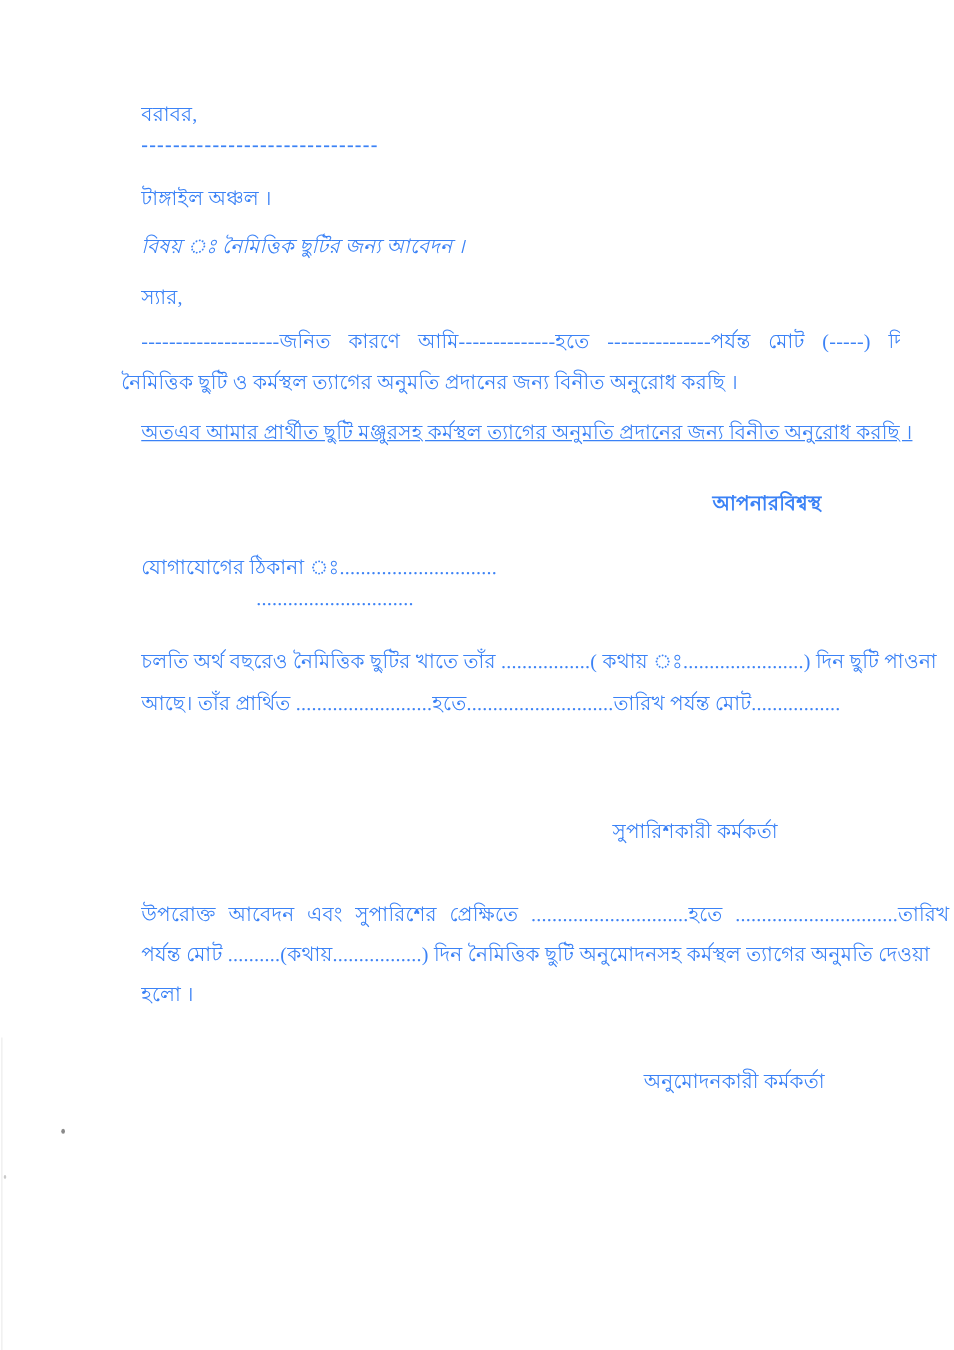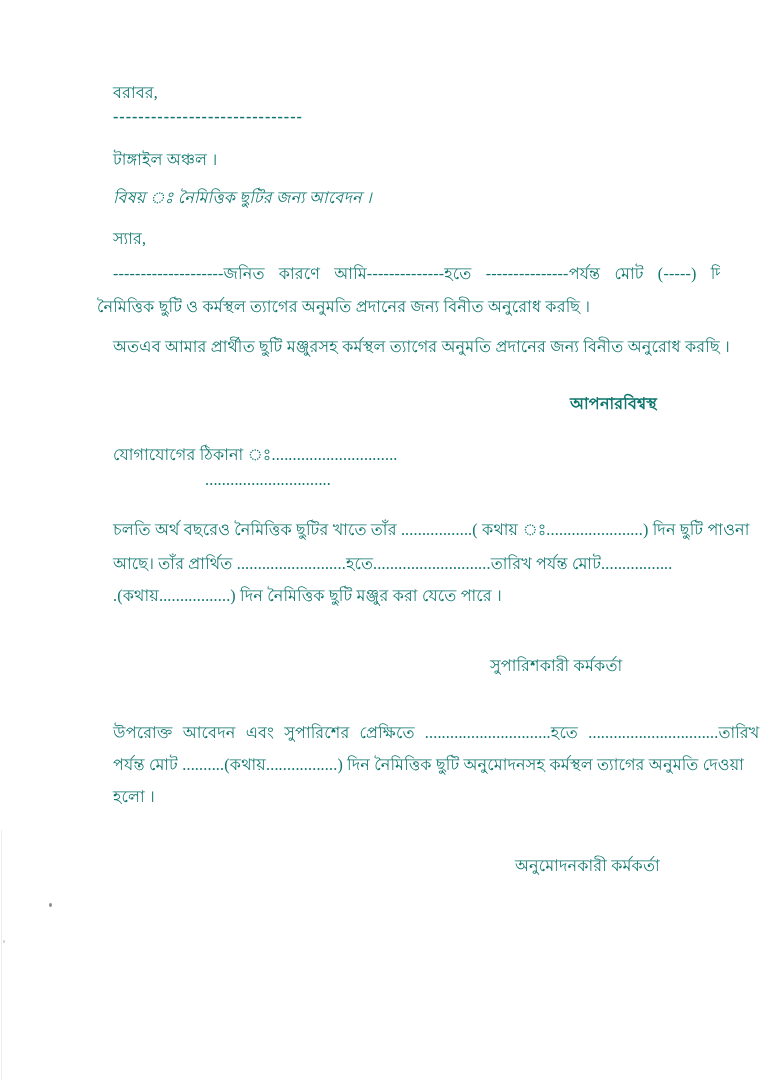--- a/index.html
+++ b/index.html
@@ -7,21 +7,21 @@
     padding: 0;
     background: #ffffff;
   }
   .page {
     position: relative;
     width: 763px;
     height: 1080px;
     background: #ffffff;
     overflow: hidden;
     font-family: "Liberation Serif", "DejaVu Serif", serif;
-    color: #0f766e;
+    color: #3b82f6;
     text-align: center;
   }
   .ln {
     position: absolute;
     font-size: 16px;
     line-height: 22px;
     white-space: nowrap;
     letter-spacing: 0.2px;
   }
   .dashline { letter-spacing: 1px; font-weight: bold; }
@@ -50,29 +50,28 @@
   <div class="ln dashline" style="left:113px; top:106px;">------------------------------</div>
   <div class="ln" style="left:113px; top:149px;">টাঙ্গাইল অঞ্চল ।</div>
 
   <div class="ln" style="left:113px; top:187px;font-style:italic;">বিষয় ঃ  নৈমিত্তিক ছুটির জন্য আবেদন ।</div>
 
   <div class="ln" style="left:113px; top:228px;">স্যার,</div>
 
   <div class="ln stretch bigwordgap" style="left:113px; top:263px;">--------------------জনিত কারণে আমি--------------হতে ---------------পর্যন্ত মোট (-----)  দিন</div>
   <div class="ln" style="left:97px; top:296px;">নৈমিত্তিক ছুটি ও কর্মস্থল ত্যাগের অনুমতি প্রদানের জন্য বিনীত অনুরোধ করছি ।</div>
 
-  <div class="ln" style="left:113px; top:336px;">অতএব আমার প্রার্থীত ছুটি মঞ্জুরসহ কর্মস্থল ত্যাগের অনুমতি প্রদানের জন্য বিনীত অনুরোধ করছি ।</div>
+  <div class="ln" style="left:113px; top:336px;text-decoration:underline;">অতএব আমার প্রার্থীত ছুটি মঞ্জুরসহ কর্মস্থল ত্যাগের অনুমতি প্রদানের জন্য বিনীত অনুরোধ করছি ।</div>
 
   <div class="ln" style="left:570px; top:393px;font-weight:bold;">আপনারবিশ্বস্থ</div>
   <div class="ln" style="left:113px; top:444px;">যোগাযোগের ঠিকানা ঃ..............................</div>
   <div class="ln" style="left:205px; top:469px;">..............................</div>
 
   <div class="ln" style="left:113px; top:519px;">চলতি অর্থ বছরেও  নৈমিত্তিক ছুটির খাতে তাঁর .................( কথায় ঃ.......................) দিন ছুটি পাওনা</div>
   <div class="ln" style="left:113px; top:553px;">আছে।  তাঁর প্রার্থিত ..........................হতে............................তারিখ পর্যন্ত মোট.................</div>
-  <div class="ln" style="left:113px; top:585px;">.(কথায়.................)   দিন নৈমিত্তিক ছুটি মঞ্জুর  করা যেতে পারে ।</div>
   <div class="ln" style="left:490px; top:655px;">সুপারিশকারী কর্মকর্তা</div>
 
   <div class="ln" style="left:113px; top:754px;">পর্যন্ত মোট ..........(কথায়.................) দিন নৈমিত্তিক ছুটি অনুমোদনসহ কর্মস্থল ত্যাগের অনুমতি দেওয়া</div>
   <div class="ln wordgap" style="left:113px; top:722px;">উপরোক্ত  আবেদন এবং সুপারিশের  প্রেক্ষিতে ..............................হতে ...............................তারিখ</div>
   <div class="ln" style="left:113px; top:786px;">হলো ।</div>
   <div class="ln" style="left:515px; top:855px;">অনুমোদনকারী কর্মকর্তা</div>
 
   <div class="speck" style="left:49px; top:903px; width:3px; height:4px;"></div>
   <div class="speck" style="left:3px; top:940px; width:2px; height:3px; background:#c9c9c9;"></div>
   <div class="edge-artifact" style="left:1px; top:830px; width:1px; height:250px;"></div>

